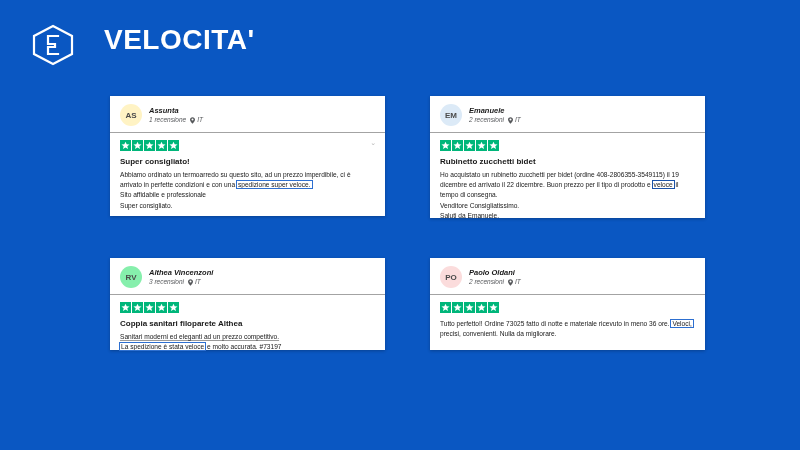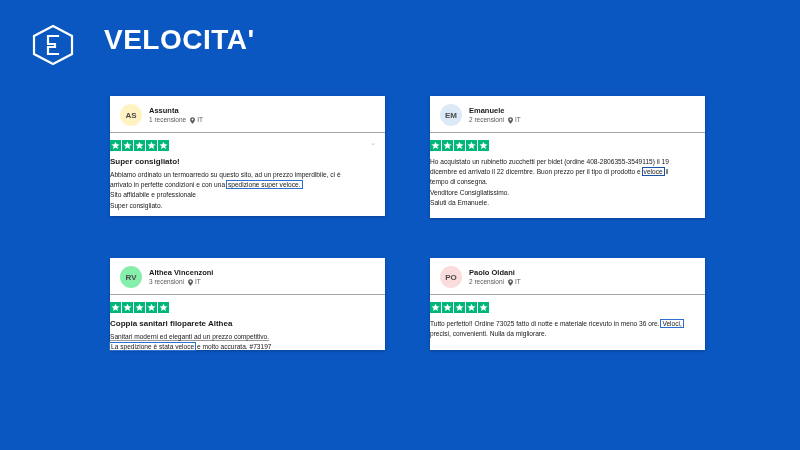--- a/index.html
+++ b/index.html
@@ -56,33 +56,33 @@
     display: flex; align-items: center; justify-content: center;
     font-size: 8px; font-weight: bold;
     color: #4a4a4a;
     flex: 0 0 auto;
   }
   .av-yellow { background: #fff3c4; }
   .av-blue   { background: #dceaf7; }
   .av-pink   { background: #86efac; }
   .av-pink2  { background: #fbdcdc; }
 
-  .who { margin-left: 7px; line-height: 1.25; }
+  .who { margin-left: 7px; line-height: 1.25; font-style: italic; }
   .who .name {
     font-size: 7.5px; font-weight: bold; color: #191919;
   }
   .who .meta {
     font-size: 6.5px; color: #56585b;
     display: flex; align-items: center; gap: 4px;
     margin-top: 1px;
   }
   .who .meta .loc { display: inline-flex; align-items: center; gap: 2px; }
   .pin { width: 5px; height: 7px; display: inline-block; }
 
-  .card-body { padding: 7px 10px 8px 0; position: relative; }
+  .card-body { padding: 7px 10px 8px 10px; position: relative; }
 
   .stars { display: flex; gap: 1px; margin-bottom: 6px; }
   .star {
     width: 11px; height: 11px;
     background: #00b67a;
     display: inline-flex; align-items: center; justify-content: center;
   }
   .star svg { display: block; }
 
   .rev-title {
@@ -218,20 +218,21 @@
             <svg width="9" height="9" viewBox="0 0 10 10">
               <polygon points="5,0.7 6.3,3.7 9.5,3.9 7,5.9 7.8,9 5,7.3 2.2,9 3,5.9 0.5,3.9 3.7,3.7" fill="#fff"></polygon>
             </svg>
           </span>
         <span class="star">
             <svg width="9" height="9" viewBox="0 0 10 10">
               <polygon points="5,0.7 6.3,3.7 9.5,3.9 7,5.9 7.8,9 5,7.3 2.2,9 3,5.9 0.5,3.9 3.7,3.7" fill="#fff"></polygon>
             </svg>
           </span>
       </div>
+      <div class="rev-title">Rubinetto zucchetti bidet</div>
       <div class="rev-text">
         <span>Ho acquistato un rubinetto zucchetti per bidet (ordine 408-2806355-3549115) il 19</span><br>
         <span>dicembre ed arrivato il 22 dicembre. Buon prezzo per il tipo di prodotto e </span><span class="hl2">veloce</span><span> il</span><br>
         <span>tempo di consegna.</span><br>
         <span>Venditore Consigliatissimo.</span><br>
         <span>Saluti da Emanuele.</span>
       </div>
     </div>
   </div>
 

